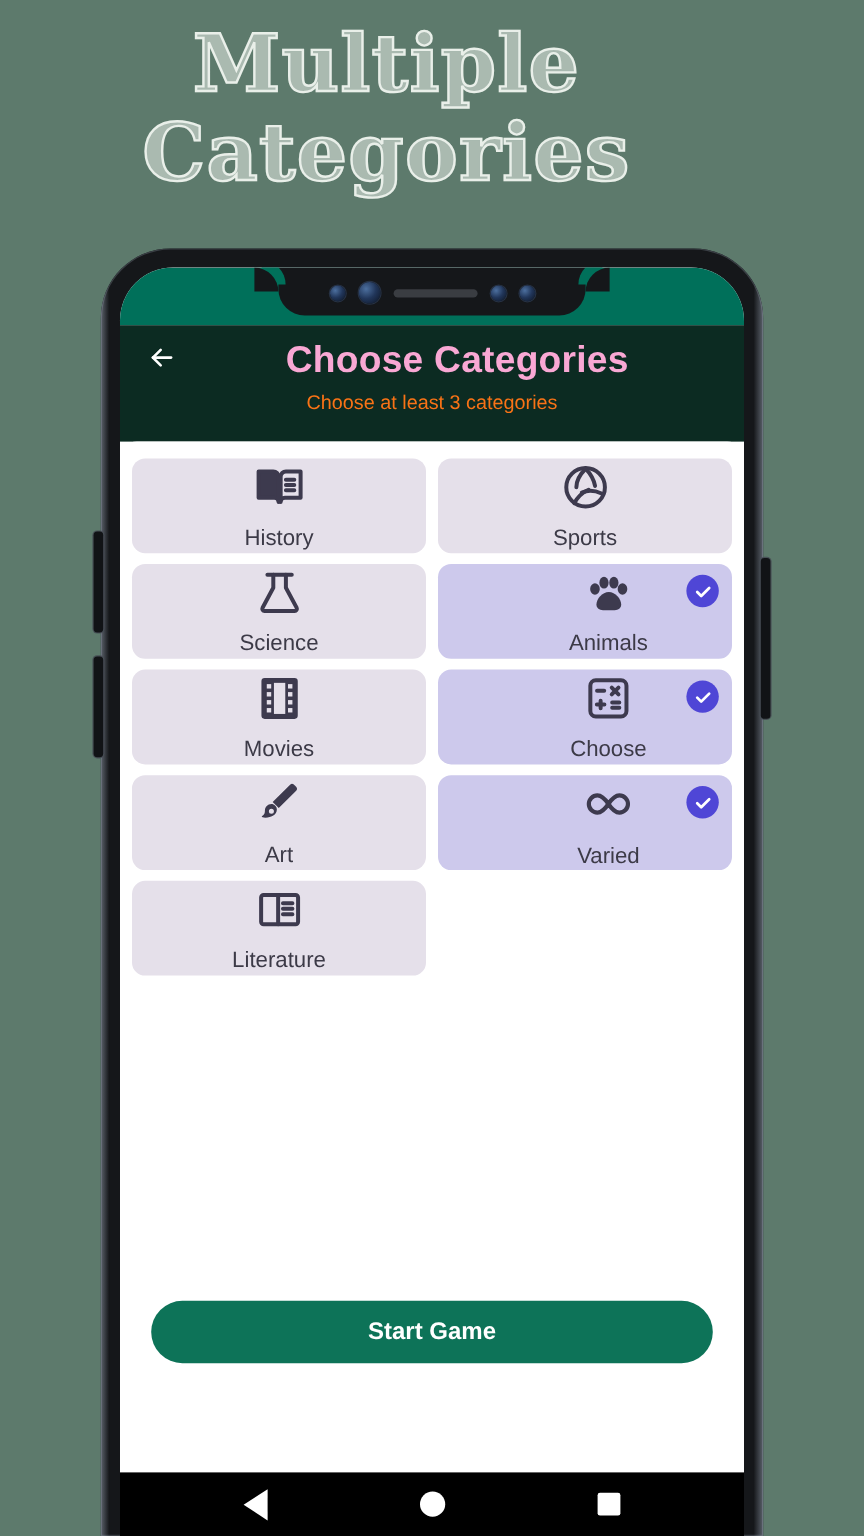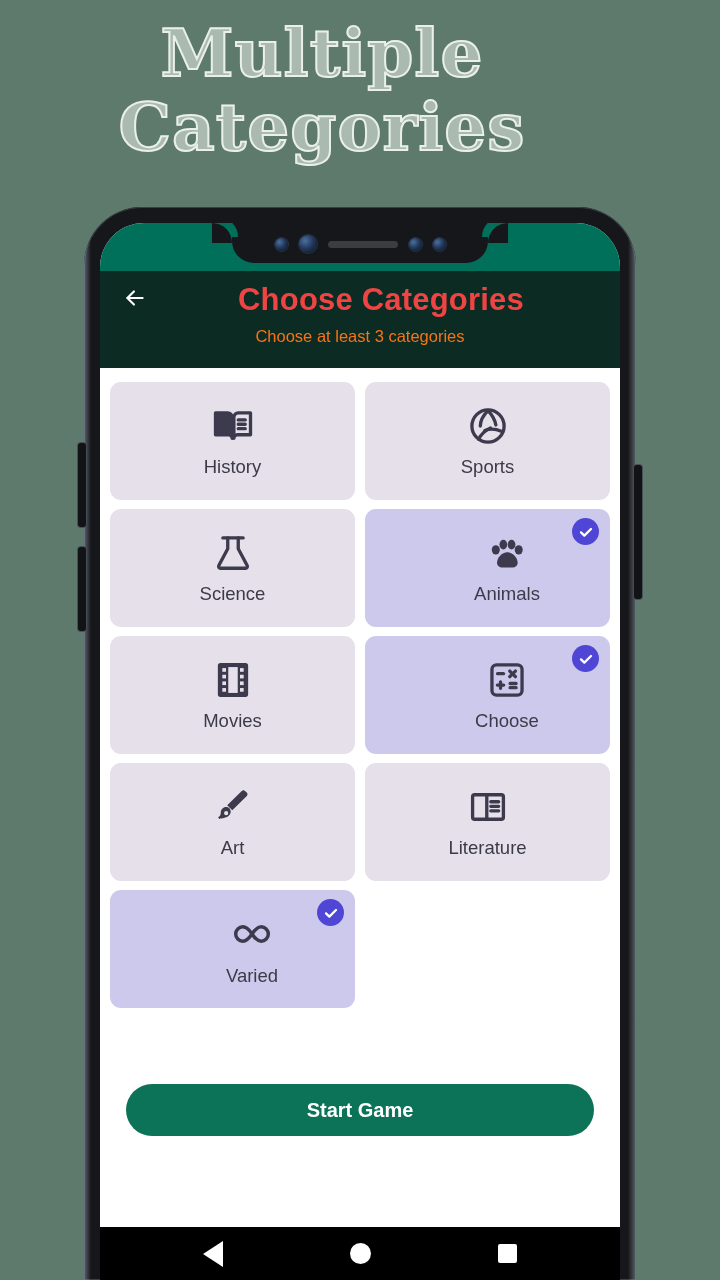--- a/index.html
+++ b/index.html
@@ -136,21 +136,21 @@
   }
   .back-btn {
     width: 42px; height: 42px;
     display: flex; align-items: center; justify-content: center;
     color: #ffffff;
     flex: 0 0 auto;
   }
   .app-title {
     flex: 1;
     text-align: center;
-    color: #ef4444;
+    color: #f9a8d4;
     font-size: 31px;
     font-weight: bold;
     letter-spacing: 0.2px;
     margin-left: -42px;
     padding-left: 42px;
   }
   .app-sub {
     text-align: center;
     color: #f97316;
     font-size: 16.5px;
@@ -169,21 +169,21 @@
   .grid {
     padding: 14px 10px 0 10px;
     display: grid;
     grid-template-columns: 1fr 1fr;
     gap: 9px 10px;
   }
   .card {
     position: relative;
     background: #e5e0ea;
     border-radius: 11px;
-    height: 118px;
+    height: 79px;
     display: flex;
     flex-direction: column;
     align-items: center;
     justify-content: center;
     gap: 7px;
   }
   .card.selected { background: #cdc9ec; padding-left: 39px; }
   .card-icon { color: #3d3a4e; display: block; }
   .card-label {
     font-size: 18.5px;
@@ -381,43 +381,43 @@
         <div class="card">
           <span class="card-icon">
             <svg width="42" height="42" viewBox="0 0 24 24" fill="currentColor">
               <path d="M19.4 3.3c.9.8 1.3 1.5.5 2.4l-8.3 8.2-2.9-2.9 8.3-8.2c.9-.8 1.5-.4 2.4.5z"></path>
               <path d="M8.1 12c1.4 0 2.6 1.2 2.6 2.6 0 1.3-.8 2.4-1.9 3-1 .5-2 .9-3.6.9-1 0-1.7-.2-1.7-.5 0-.3.6-.4 1-1 .4-.5.5-1.1.5-1.9C5 13.5 6.3 12 8.1 12zm0 2.3a1.2 1.2 0 1 0 0 2.4 1.2 1.2 0 0 0 0-2.4z"></path>
             </svg>
           </span>
           <span class="card-label">Art</span>
         </div>
 
+        <div class="card selected">
+          <span class="card-icon">
+            <svg width="44" height="44" viewBox="0 0 24 24" fill="none" stroke="currentColor" stroke-width="1.9" stroke-linecap="round">
+              <path d="M12 12c1.6-2.4 3-3.9 5-3.9a3.9 3.9 0 0 1 0 7.8c-2 0-3.4-1.5-5-3.9-1.6-2.4-3-3.9-5-3.9a3.9 3.9 0 0 0 0 7.8c2 0 3.4-1.5 5-3.9z"></path>
+            </svg>
+          </span>
+          <span class="card-label">Varied</span>
+          <span class="check-badge">
+            <svg width="16" height="16" viewBox="0 0 24 24" fill="none" stroke="#ffffff" stroke-width="3.4" stroke-linecap="round" stroke-linejoin="round">
+              <path d="M4.5 12.5l5 5 10-10"></path>
+            </svg>
+          </span>
+        </div>
+
         <div class="card">
           <span class="card-icon">
             <svg width="42" height="42" viewBox="0 0 24 24" fill="none" stroke="currentColor" stroke-width="1.9" stroke-linecap="round" stroke-linejoin="round">
               <rect x="3.2" y="5" width="17.6" height="14" rx="1.2"></rect>
               <path d="M11.3 5v14"></path>
               <path d="M13.6 9h4.5M13.6 11.6h4.5M13.6 14.2h4.5"></path>
             </svg>
           </span>
           <span class="card-label">Literature</span>
-        </div>
-
-        <div class="card selected">
-          <span class="card-icon">
-            <svg width="44" height="44" viewBox="0 0 24 24" fill="none" stroke="currentColor" stroke-width="1.9" stroke-linecap="round">
-              <path d="M12 12c1.6-2.4 3-3.9 5-3.9a3.9 3.9 0 0 1 0 7.8c-2 0-3.4-1.5-5-3.9-1.6-2.4-3-3.9-5-3.9a3.9 3.9 0 0 0 0 7.8c2 0 3.4-1.5 5-3.9z"></path>
-            </svg>
-          </span>
-          <span class="card-label">Varied</span>
-          <span class="check-badge">
-            <svg width="16" height="16" viewBox="0 0 24 24" fill="none" stroke="#ffffff" stroke-width="3.4" stroke-linecap="round" stroke-linejoin="round">
-              <path d="M4.5 12.5l5 5 10-10"></path>
-            </svg>
-          </span>
         </div>
 
       </div>
 
       <div class="cta-wrap">
         <button class="cta">Start Game</button>
       </div>
     </div>
 
     <div class="nav-bar">

